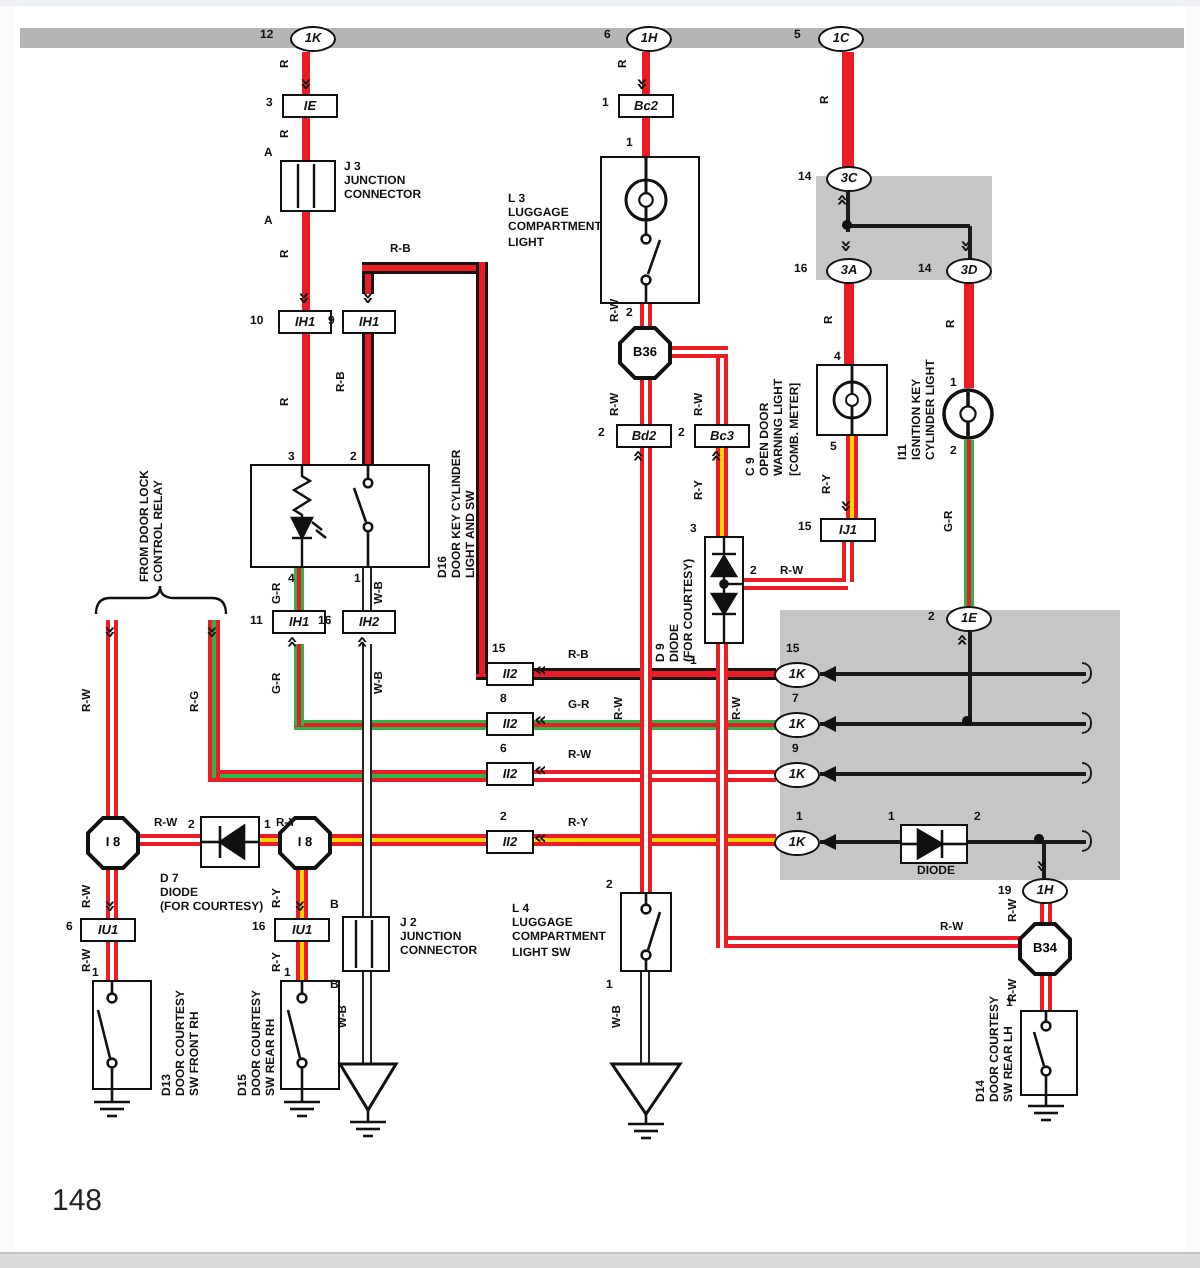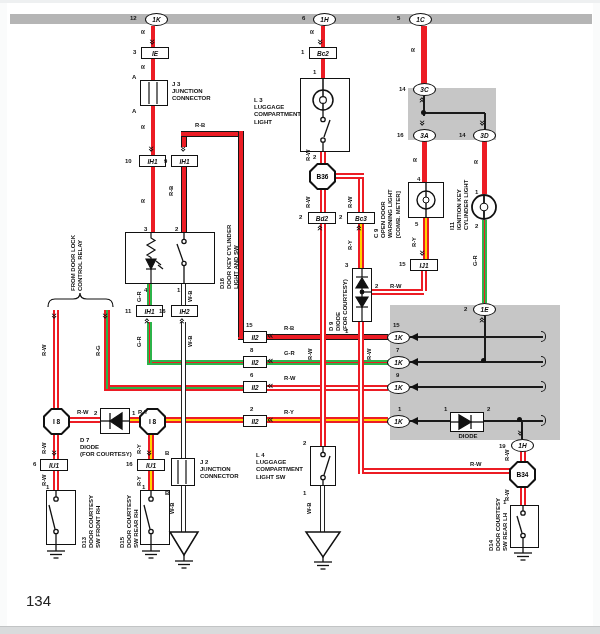--- a/index.html
+++ b/index.html
@@ -517,14 +517,14 @@
       <line x1="314" y1="562" x2="332" y2="562" stroke-width="1.3"></line>
         <line x1="317" y1="565.5" x2="329" y2="565.5" stroke-width="1.3"></line>
         <line x1="320.5" y1="569" x2="325.5" y2="569" stroke-width="1.3"></line>
     </g>
 
     <g fill="none" stroke="#111" stroke-width="1.2">
       <path d="M48,307 Q48,299 55,299 L73,299 Q80,299 80,293 Q80,299 87,299 L106,299 Q113,299 113,307"></path>
     </g>
   </svg>
 
-  <div id="pageno">134</div>
+  <div id="pageno">148</div>
 </div>
 
 </body></html>

